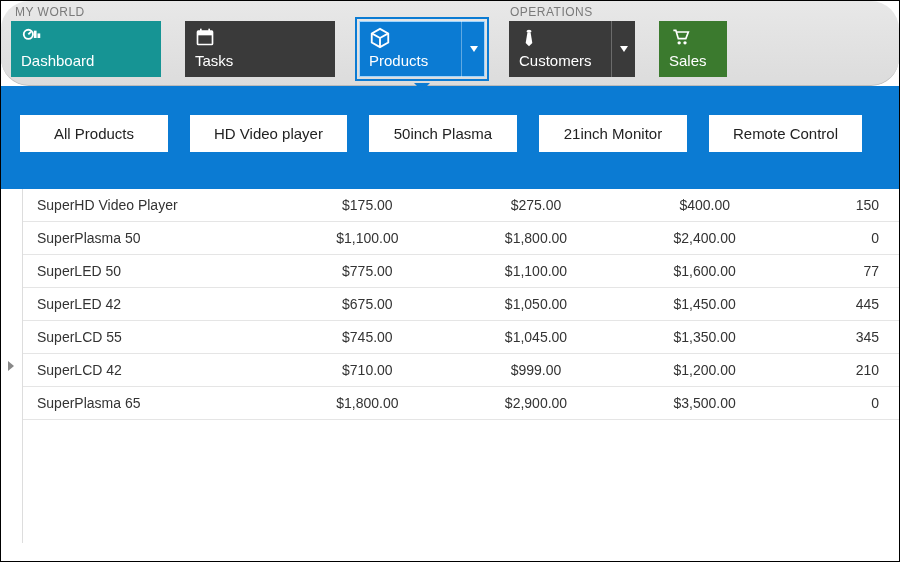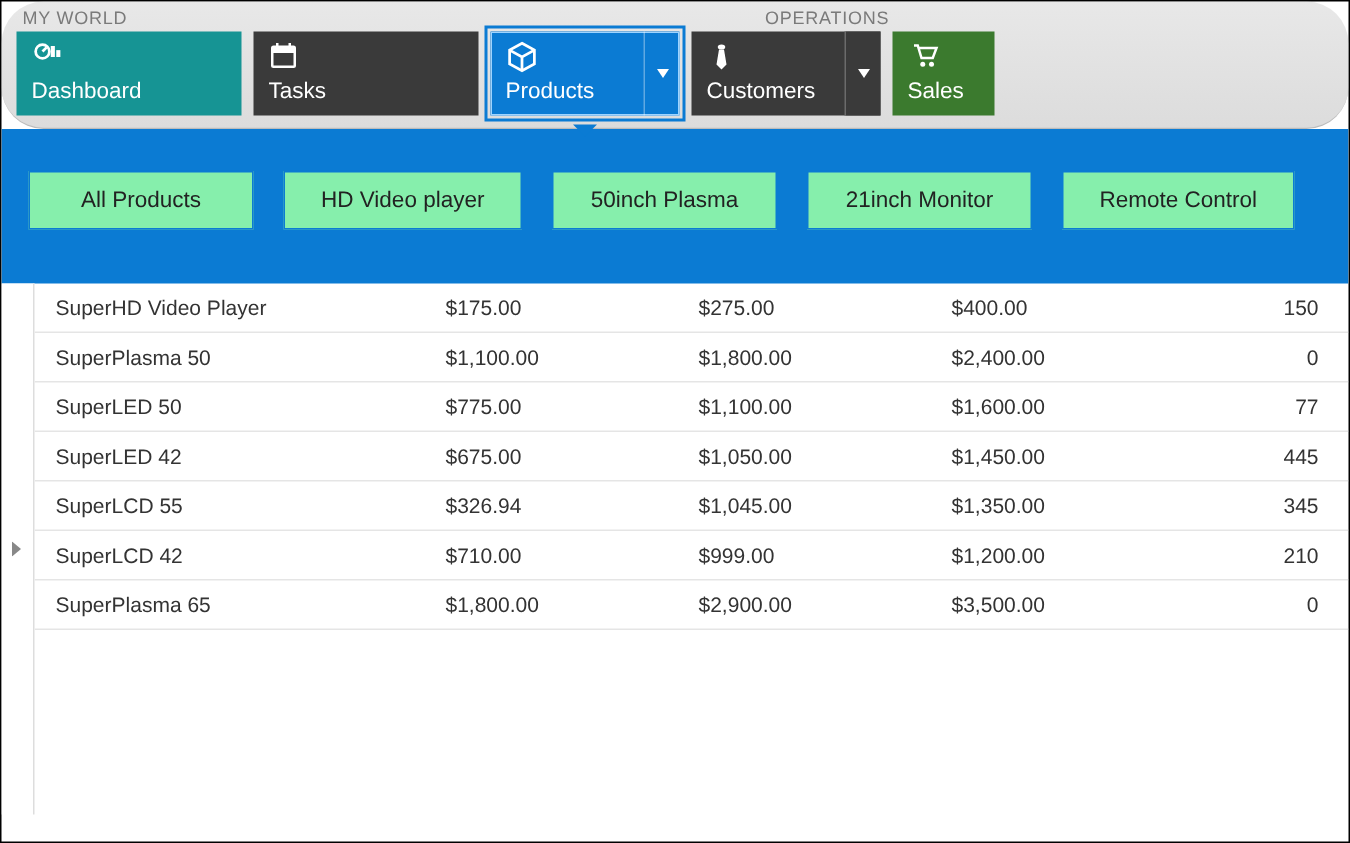--- a/index.html
+++ b/index.html
@@ -23,21 +23,21 @@
     display: flex;
   }
   .group-label {
     font-size: 12px;
     color: #7a7a7a;
     padding: 4px 0 2px 14px;
     letter-spacing: .5px;
   }
   .tiles {
     display: flex;
-    gap: 8px;
+    gap: 24px;
     padding: 0 10px 4px 10px;
   }
   .tile {
     display: flex;
     flex-direction: column;
     justify-content: flex-end;
     color: #fff;
     padding: 6px 10px 8px 10px;
     height: 56px;
     width: 150px;
@@ -66,21 +66,21 @@
     width:0;height:0;border-left:8px solid transparent;border-right:8px solid transparent;border-top:8px solid #0b7bd3;
   }
 
   .subhdr {
     background:#0b7bd3;
     padding: 28px 18px 36px 18px;
     display:flex;
     gap: 20px;
   }
   .tabbtn {
-    background:#86efac;
+    background:#ffffff;
     border:1px solid #0b7bd3;
     padding: 10px 24px;
     font-size:15px;
     color:#222;
     cursor:pointer;
     min-width:150px;
     text-align:center;
   }
 
   .gridwrap {
@@ -99,21 +99,21 @@
     overflow:hidden;
   }
   .row {
     display:flex;
     border-bottom:1px solid #e5e5e5;
     height:33px;
     align-items:center;
   }
   .cell { padding: 0 14px; }
   .c-name { flex: 0 0 260px; text-align:left; }
-  .c-num  { flex: 1 1 0; text-align:left; }
+  .c-num  { flex: 1 1 0; text-align:center; }
   .c-qty  { flex: 0 0 110px; text-align:right; padding-right:20px; }
 
   svg { display:block; }
 </style>
 </head>
 <body>
 
 <div class="ribbon">
   <div class="group-label-row">
     <div class="group-label" style="width:495px">MY WORLD</div>
@@ -222,21 +222,21 @@
       </div>
       <div class="row">
         <div class="cell c-name">SuperLED 42</div>
         <div class="cell c-num">$675.00</div>
         <div class="cell c-num">$1,050.00</div>
         <div class="cell c-num">$1,450.00</div>
         <div class="cell c-qty">445</div>
       </div>
       <div class="row">
         <div class="cell c-name">SuperLCD 55</div>
-        <div class="cell c-num">$326.94</div>
+        <div class="cell c-num">$745.00</div>
         <div class="cell c-num">$1,045.00</div>
         <div class="cell c-num">$1,350.00</div>
         <div class="cell c-qty">345</div>
       </div>
       <div class="row">
         <div class="cell c-name">SuperLCD 42</div>
         <div class="cell c-num">$710.00</div>
         <div class="cell c-num">$999.00</div>
         <div class="cell c-num">$1,200.00</div>
         <div class="cell c-qty">210</div>

